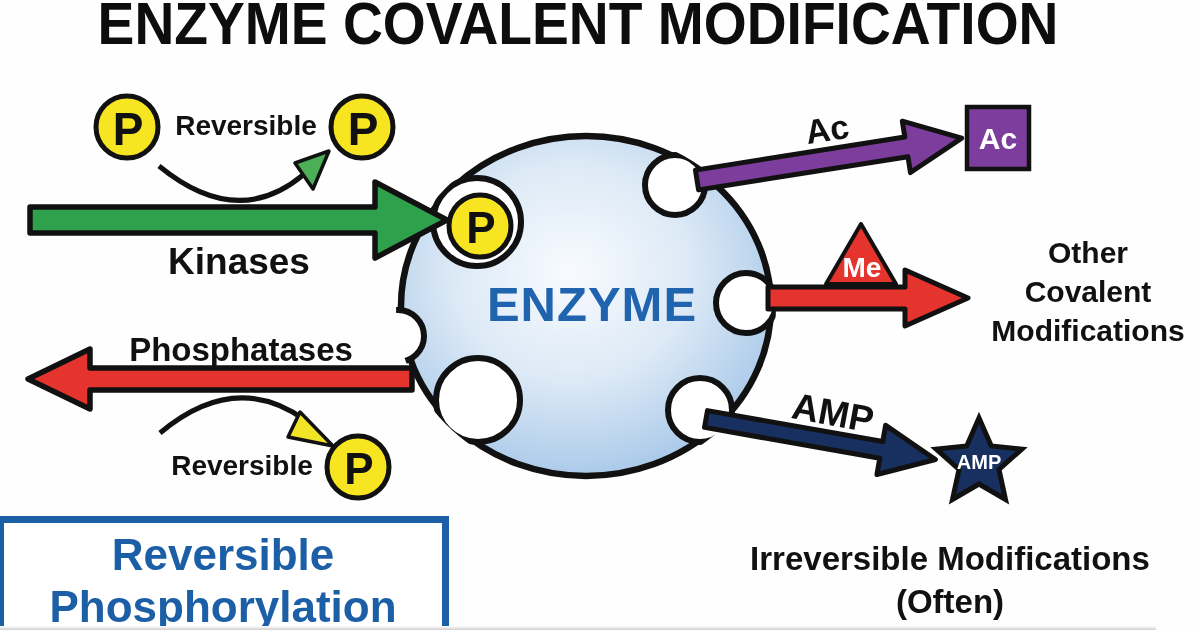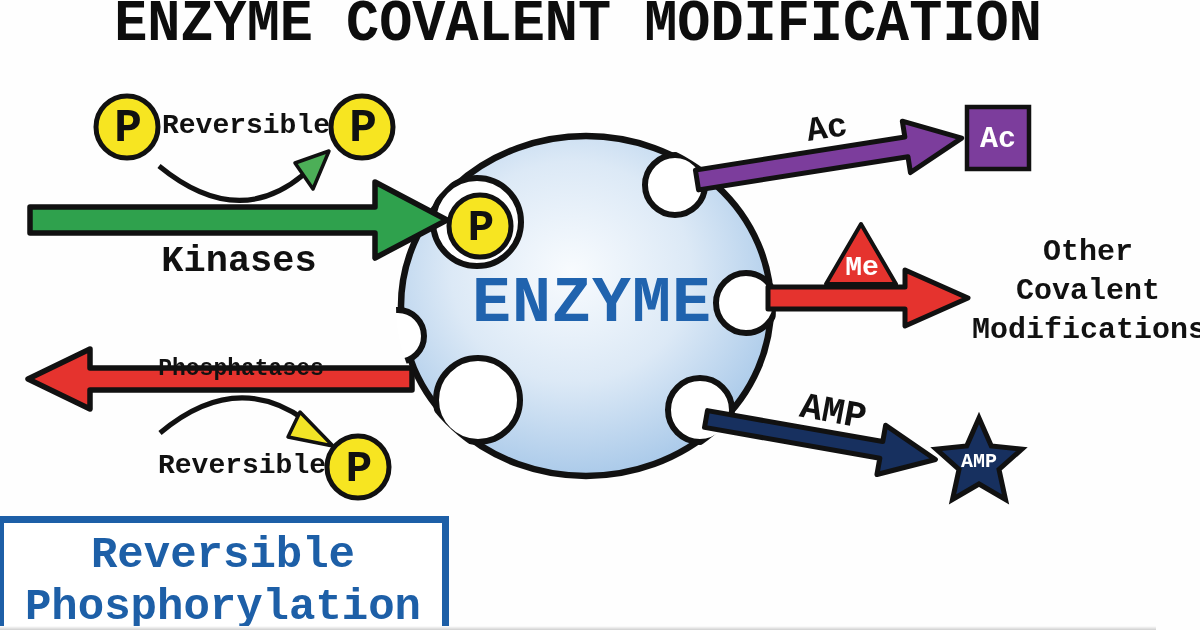--- a/index.html
+++ b/index.html
@@ -1,33 +1,33 @@
 <!DOCTYPE html>
 <html><head>
 <meta charset="utf-8">
 <style>
   html,body{margin:0;padding:0;}
   body{
     width:1200px;height:630px;position:relative;overflow:hidden;
     background:#fefefe;
     font-family:"Liberation Sans", sans-serif;
   }
-  #stage{position:absolute;left:0;top:0;width:1156px;height:630px;font-family:Liberation Mono, monospace;}
+  #stage{position:absolute;left:0;top:0;width:1156px;height:630px;}
   svg{position:absolute;left:0;top:0;}
   .lbl{
     position:absolute;transform:translate(-50%,-50%);
     font-weight:bold;color:#111;white-space:nowrap;line-height:1;
     text-align:center;
   }
   .title{
     position:absolute;left:50%;top:-6px;transform:translateX(-50%) scaleX(0.92);
     font-weight:bold;color:#0d0d0d;font-size:60px;line-height:1;white-space:nowrap;
   }
   .p-letter{font-size:46px;color:#111;}
-  .enzyme-label{font-size:65px;color:#2063ae;letter-spacing:1px;}
+  .enzyme-label{font-size:49px;color:#2063ae;letter-spacing:1px;}
   .white-txt{color:#ffffff;}
   .other-block{
     position:absolute;left:972px;top:233px;width:232px;
     font-weight:bold;font-size:30px;line-height:39px;color:#111;text-align:center;
   }
   .irrev-block{
     position:absolute;left:700px;top:537px;width:500px;
     font-weight:bold;font-size:33px;line-height:43px;color:#111;text-align:center;
   }
   .blue-box{
@@ -104,39 +104,43 @@
 
   <div class="title">ENZYME COVALENT MODIFICATION</div>
 
   <div class="lbl" style="left:246px;top:126px;font-size:28px;">Reversible</div>
   <div class="lbl p-letter" style="left:128px;top:129px;">P</div>
   <div class="lbl p-letter" style="left:363px;top:129px;">P</div>
   <div class="lbl p-letter" style="left:359px;top:469px;font-size:44px;">P</div>
   <div class="lbl p-letter" style="left:481px;top:228px;font-size:44px;">P</div>
 
   <div class="lbl" style="left:239px;top:261px;font-size:37px;">Kinases</div>
-  <div class="lbl" style="left:241px;top:349px;font-size:23px;margin-top:20px;">Phosphatases</div>
+  <div class="lbl" style="left:241px;top:349px;font-size:33px;">Phosphatases</div>
   <div class="lbl" style="left:242px;top:466px;font-size:28px;">Reversible</div>
 
   <div class="lbl enzyme-label" style="left:592px;top:304px;">ENZYME</div>
 
   <div class="lbl" style="left:827px;top:129px;font-size:34px;transform:translate(-50%,-50%) rotate(-9deg);">Ac</div>
   <div class="lbl white-txt" style="left:998px;top:139px;font-size:30px;">Ac</div>
 
   <div class="lbl white-txt" style="left:862px;top:268px;font-size:28px;">Me</div>
 
   <div class="other-block">
     <div>Other</div>
     <div>Covalent</div>
     <div>Modifications</div>
   </div>
 
   <div class="lbl" style="left:833px;top:413px;font-size:37px;transform:translate(-50%,-50%) rotate(10.5deg);">AMP</div>
   <div class="lbl white-txt" style="left:979px;top:462px;font-size:20px;">AMP</div>
 
+  <div class="irrev-block">
+    <div>Irreversible Modifications</div>
+    <div>(Often)</div>
+  </div>
 
   <div class="blue-box">
     <div class="blue-box-text">
       <div>Reversible</div>
       <div>Phosphorylation</div>
     </div>
   </div>
 
   <div class="bottom-strip"></div>
 </div>

